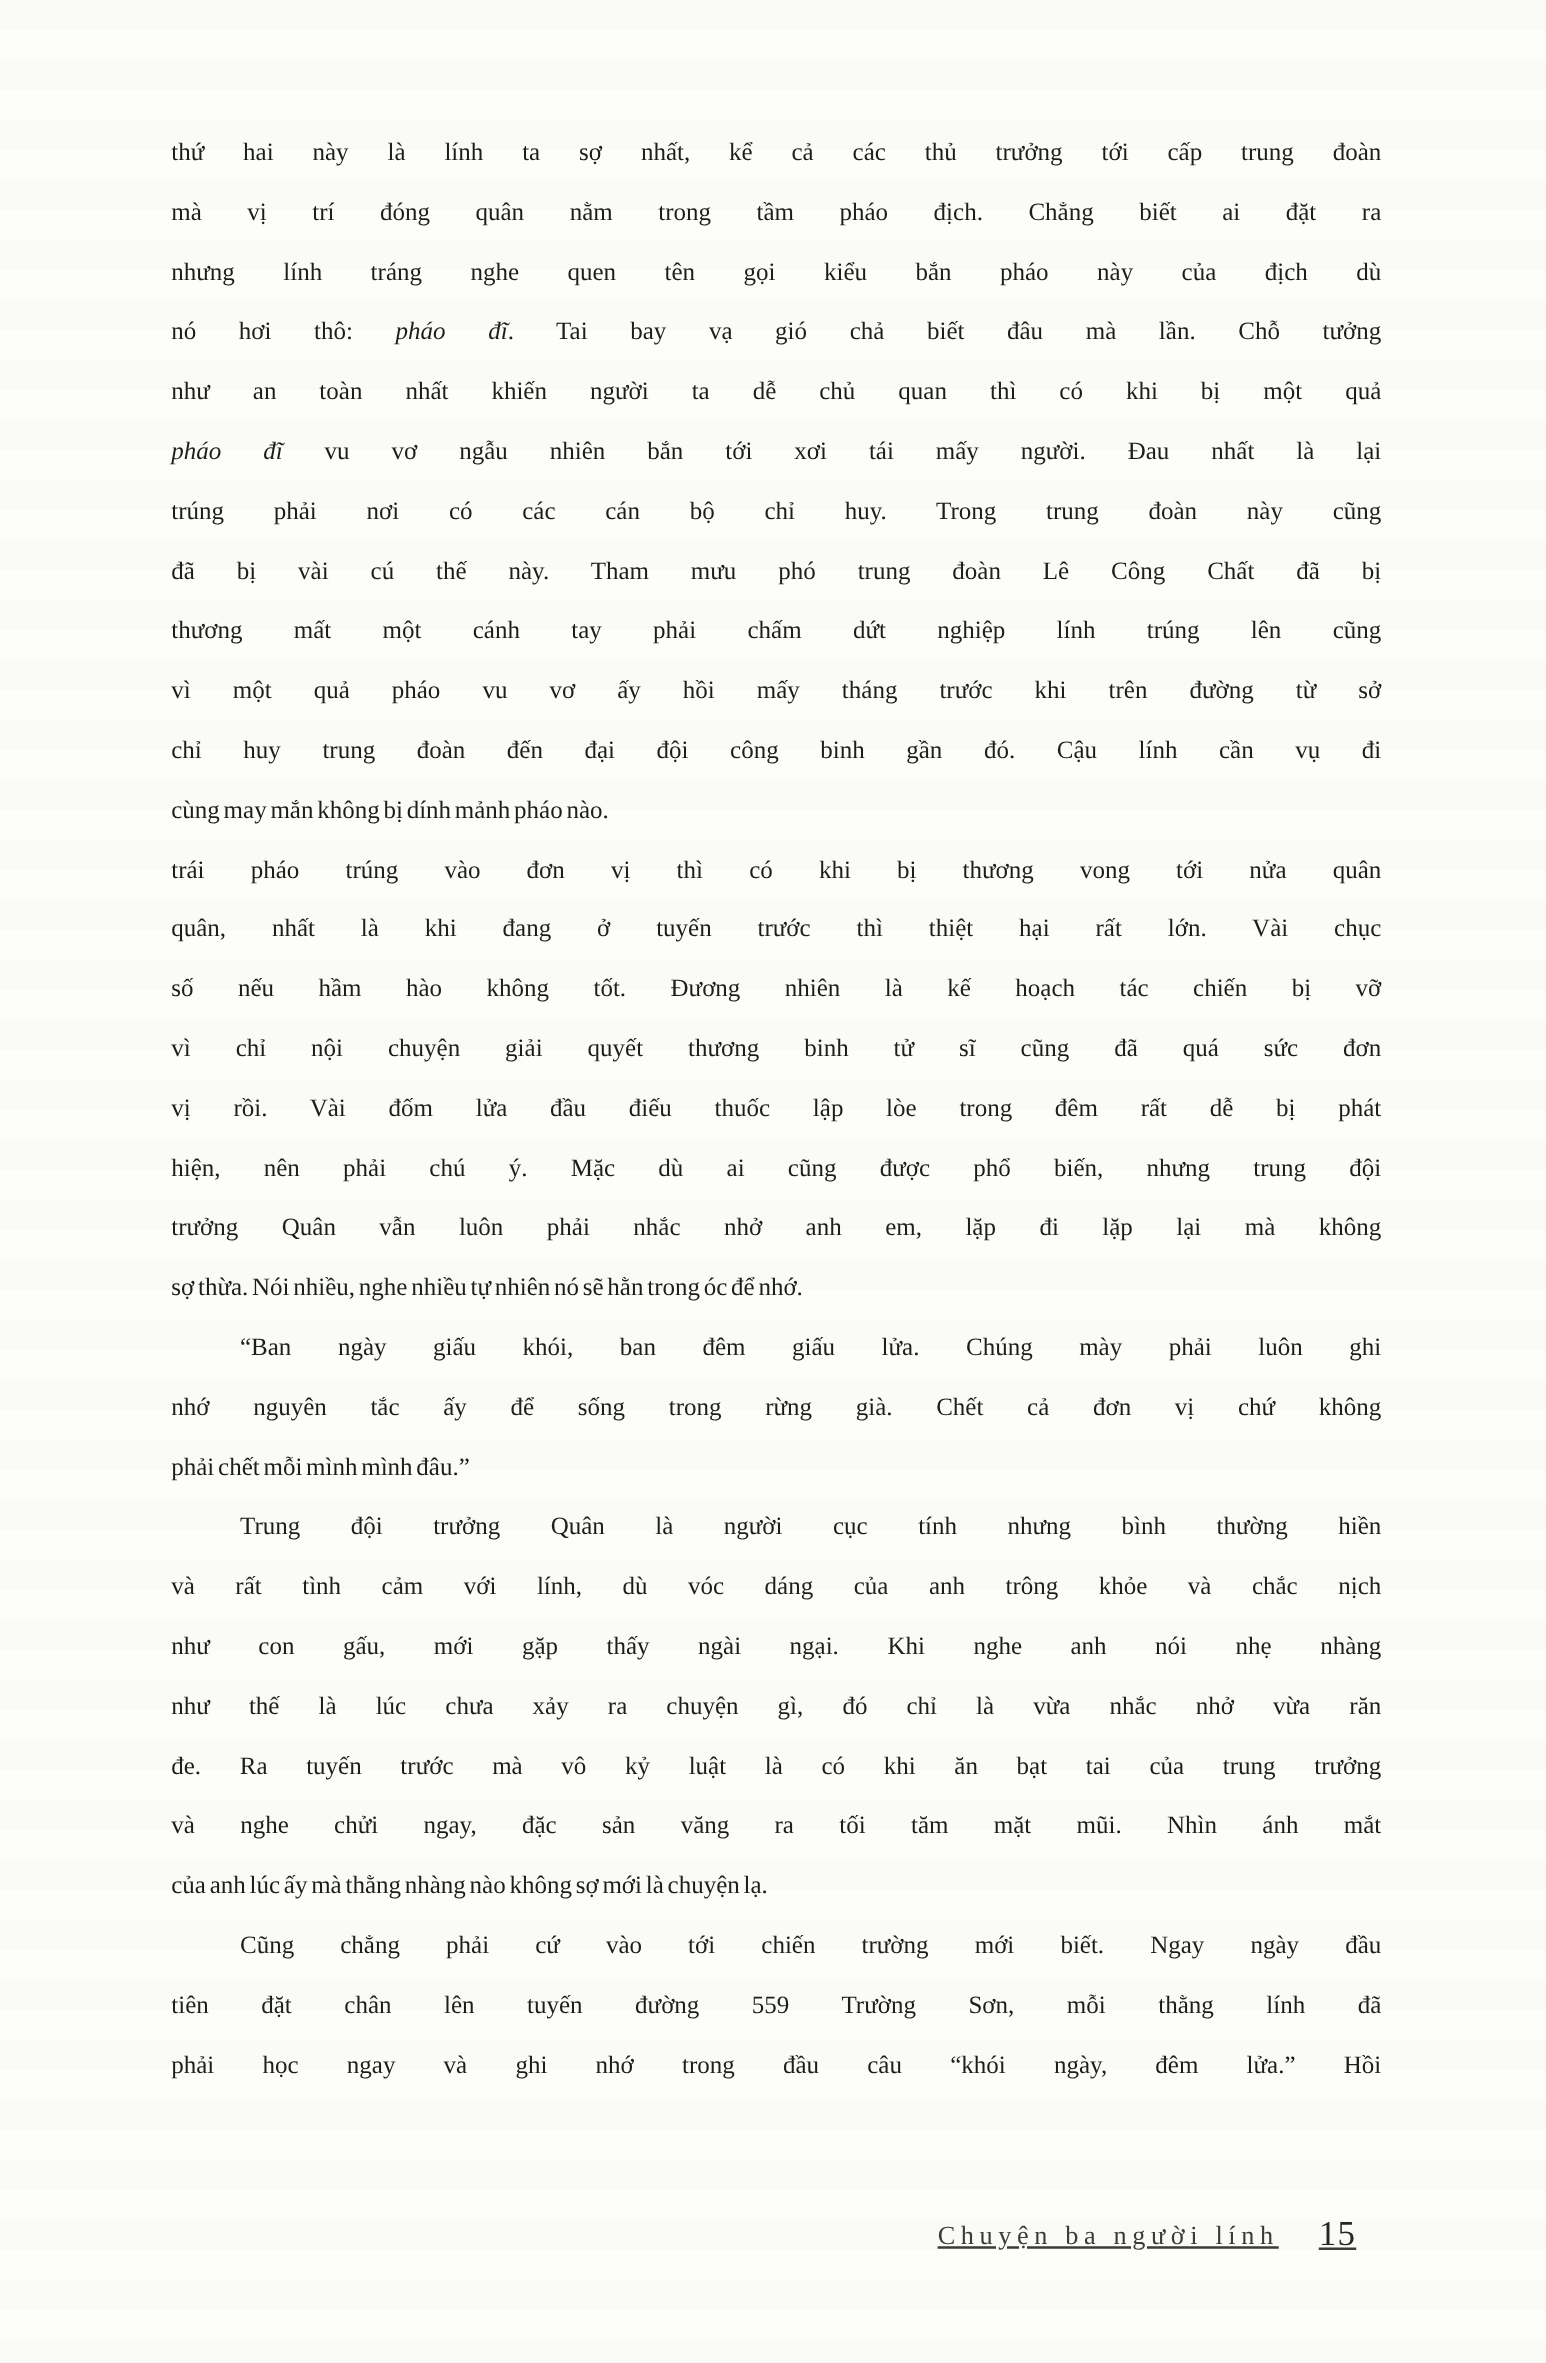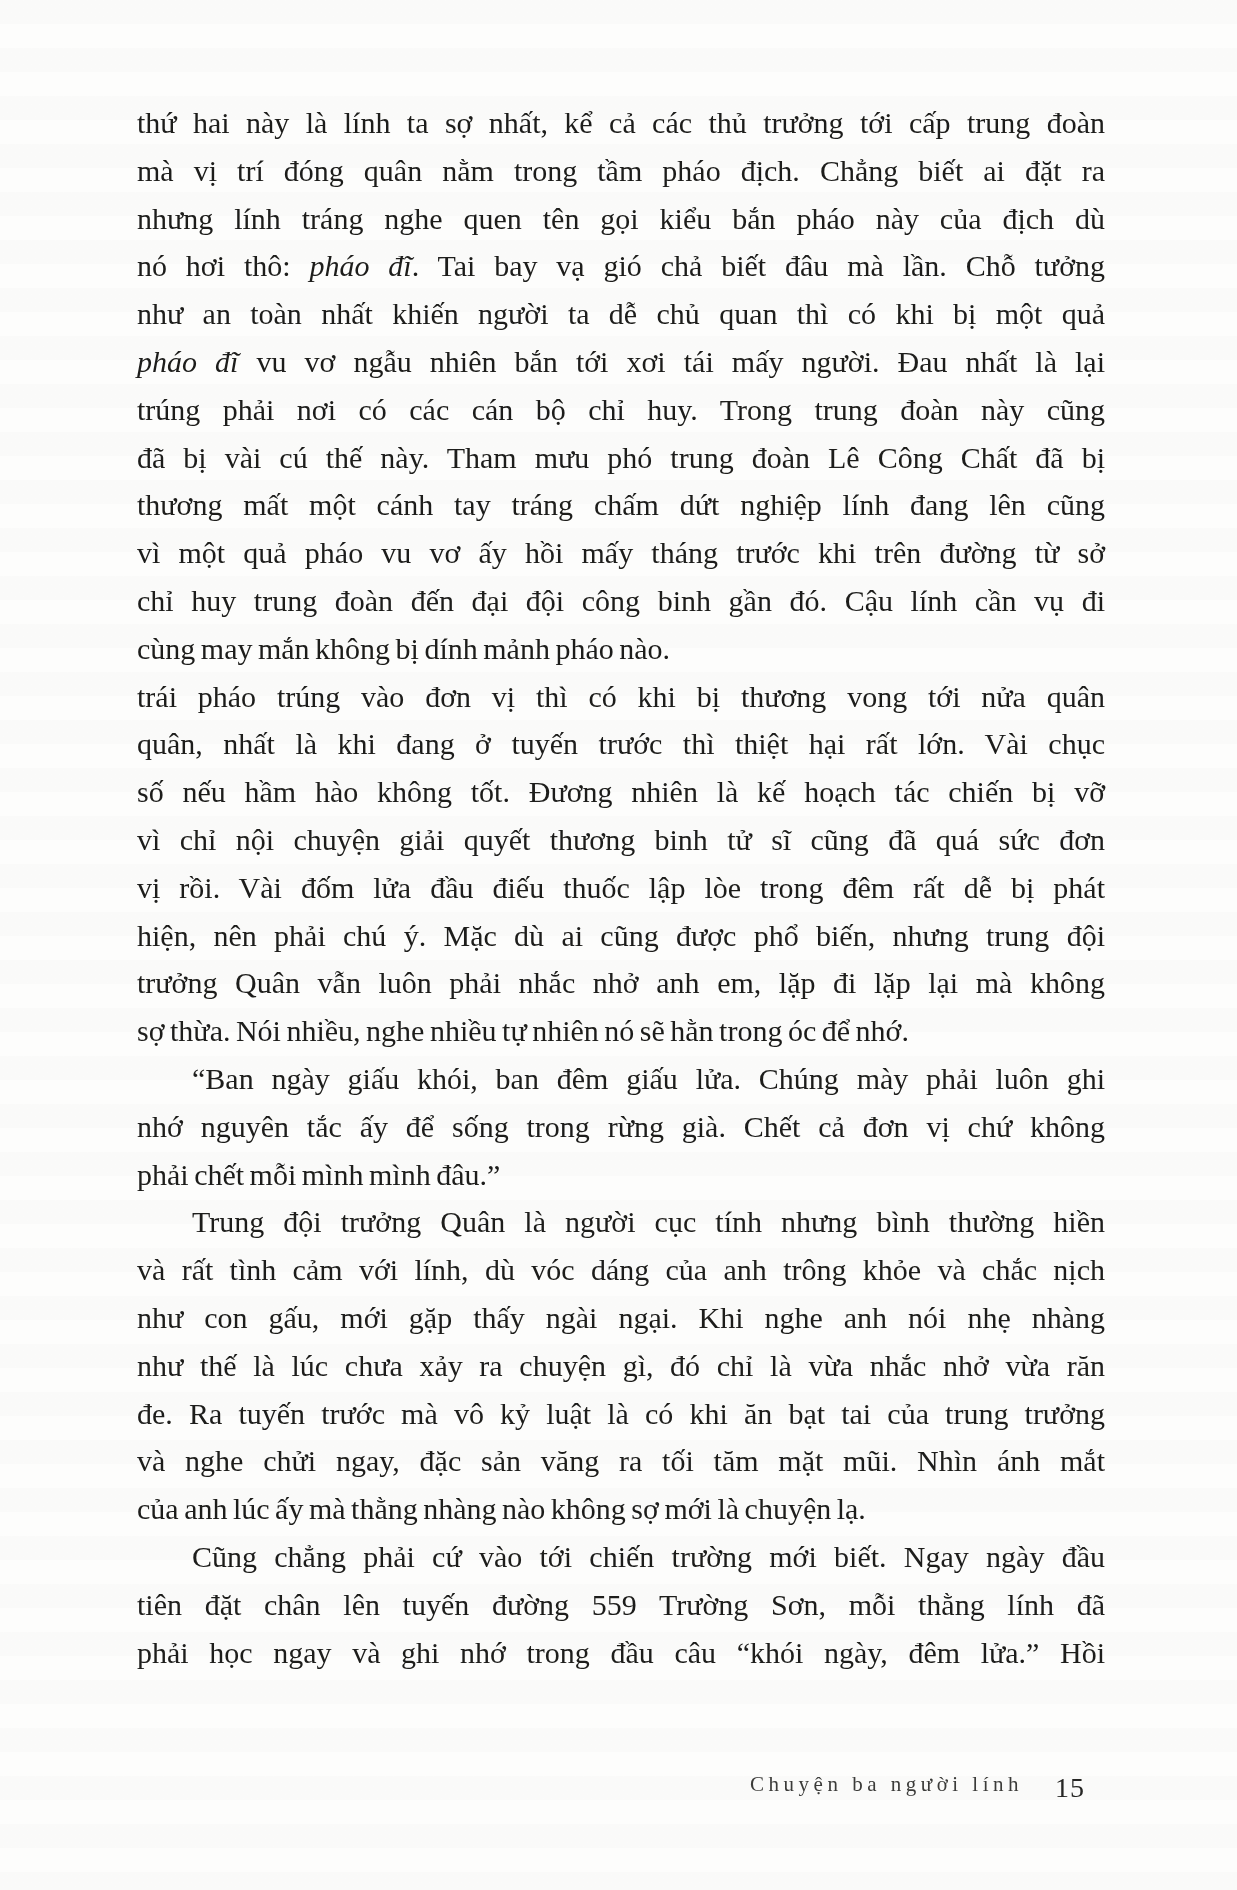--- a/index.html
+++ b/index.html
@@ -17,21 +17,21 @@
         rgba(0,0,0,0.012) 0 24px,
         rgba(0,0,0,0.0) 24px 48px),
       #fdfdfc;
     overflow:hidden;
   }
   .text-block{
     position:absolute;
     left:137px; top:99px;
     width:968px;
     color:#1d1d1b;
-    font-size:30px;
+    font-size:20px;
     line-height:47.8px;
     word-spacing:-2px;
   }
   .paragraph{margin:0;}
   .line{
     text-align:justify;
     text-align-last:justify;
   }
   .line.para-last{
     text-align-last:left;
@@ -39,22 +39,23 @@
   .line.indent{
     text-indent:55px;
   }
   .line em{}
   .page-footer{
     position:absolute;
     left:137px; top:1772px;
     width:948px;
     display:flex;
     justify-content:flex-end;
-    align-items:flex-start;
+    align-items:center;
     color:#3b3b39;
+    text-decoration:underline;
   }
   .footer-title{
     font-size:21px;
     letter-spacing:4.5px;
   }
   .footer-page{
     font-size:28px;
     letter-spacing:1px;
     margin-left:32px;
     color:#262624;
@@ -68,21 +69,21 @@
   <main class="text-block" id="text-block">
       <div class="paragraph">
         <div class="line"><span>thứ hai này là lính ta sợ nhất, kể cả các thủ trưởng tới cấp trung đoàn</span></div>
         <div class="line"><span>mà vị trí đóng quân nằm trong tầm pháo địch. Chẳng biết ai đặt ra</span></div>
         <div class="line"><span>nhưng lính tráng nghe quen tên gọi kiểu bắn pháo này của địch dù</span></div>
         <div class="line"><span>nó hơi thô: </span><em>pháo đĩ</em><span>. Tai bay vạ gió chả biết đâu mà lần. Chỗ tưởng</span></div>
         <div class="line"><span>như an toàn nhất khiến người ta dễ chủ quan thì có khi bị một quả</span></div>
         <div class="line"><em>pháo đĩ</em><span> vu vơ ngẫu nhiên bắn tới xơi tái mấy người. Đau nhất là lại</span></div>
         <div class="line"><span>trúng phải nơi có các cán bộ chỉ huy. Trong trung đoàn này cũng</span></div>
         <div class="line"><span>đã bị vài cú thế này. Tham mưu phó trung đoàn Lê Công Chất đã bị</span></div>
-        <div class="line"><span>thương mất một cánh tay tráng chấm dứt nghiệp lính đang lên cũng</span></div>
+        <div class="line"><span>thương mất một cánh tay phải chấm dứt nghiệp lính trúng lên cũng</span></div>
         <div class="line"><span>vì một quả pháo vu vơ ấy hồi mấy tháng trước khi trên đường từ sở</span></div>
         <div class="line"><span>chỉ huy trung đoàn đến đại đội công binh gần đó. Cậu lính cần vụ đi</span></div>
         <div class="line para-last"><span>cùng may mắn không bị dính mảnh pháo nào.</span></div>
       </div>
       <div class="paragraph">
         <div class="line"><span>trái pháo trúng vào đơn vị thì có khi bị thương vong tới nửa quân</span></div>
         <div class="line"><span>quân, nhất là khi đang ở tuyến trước thì thiệt hại rất lớn. Vài chục</span></div>
         <div class="line"><span>số nếu hầm hào không tốt. Đương nhiên là kế hoạch tác chiến bị vỡ</span></div>
         <div class="line"><span>vì chỉ nội chuyện giải quyết thương binh tử sĩ cũng đã quá sức đơn</span></div>
         <div class="line"><span>vị rồi. Vài đốm lửa đầu điếu thuốc lập lòe trong đêm rất dễ bị phát</span></div>

